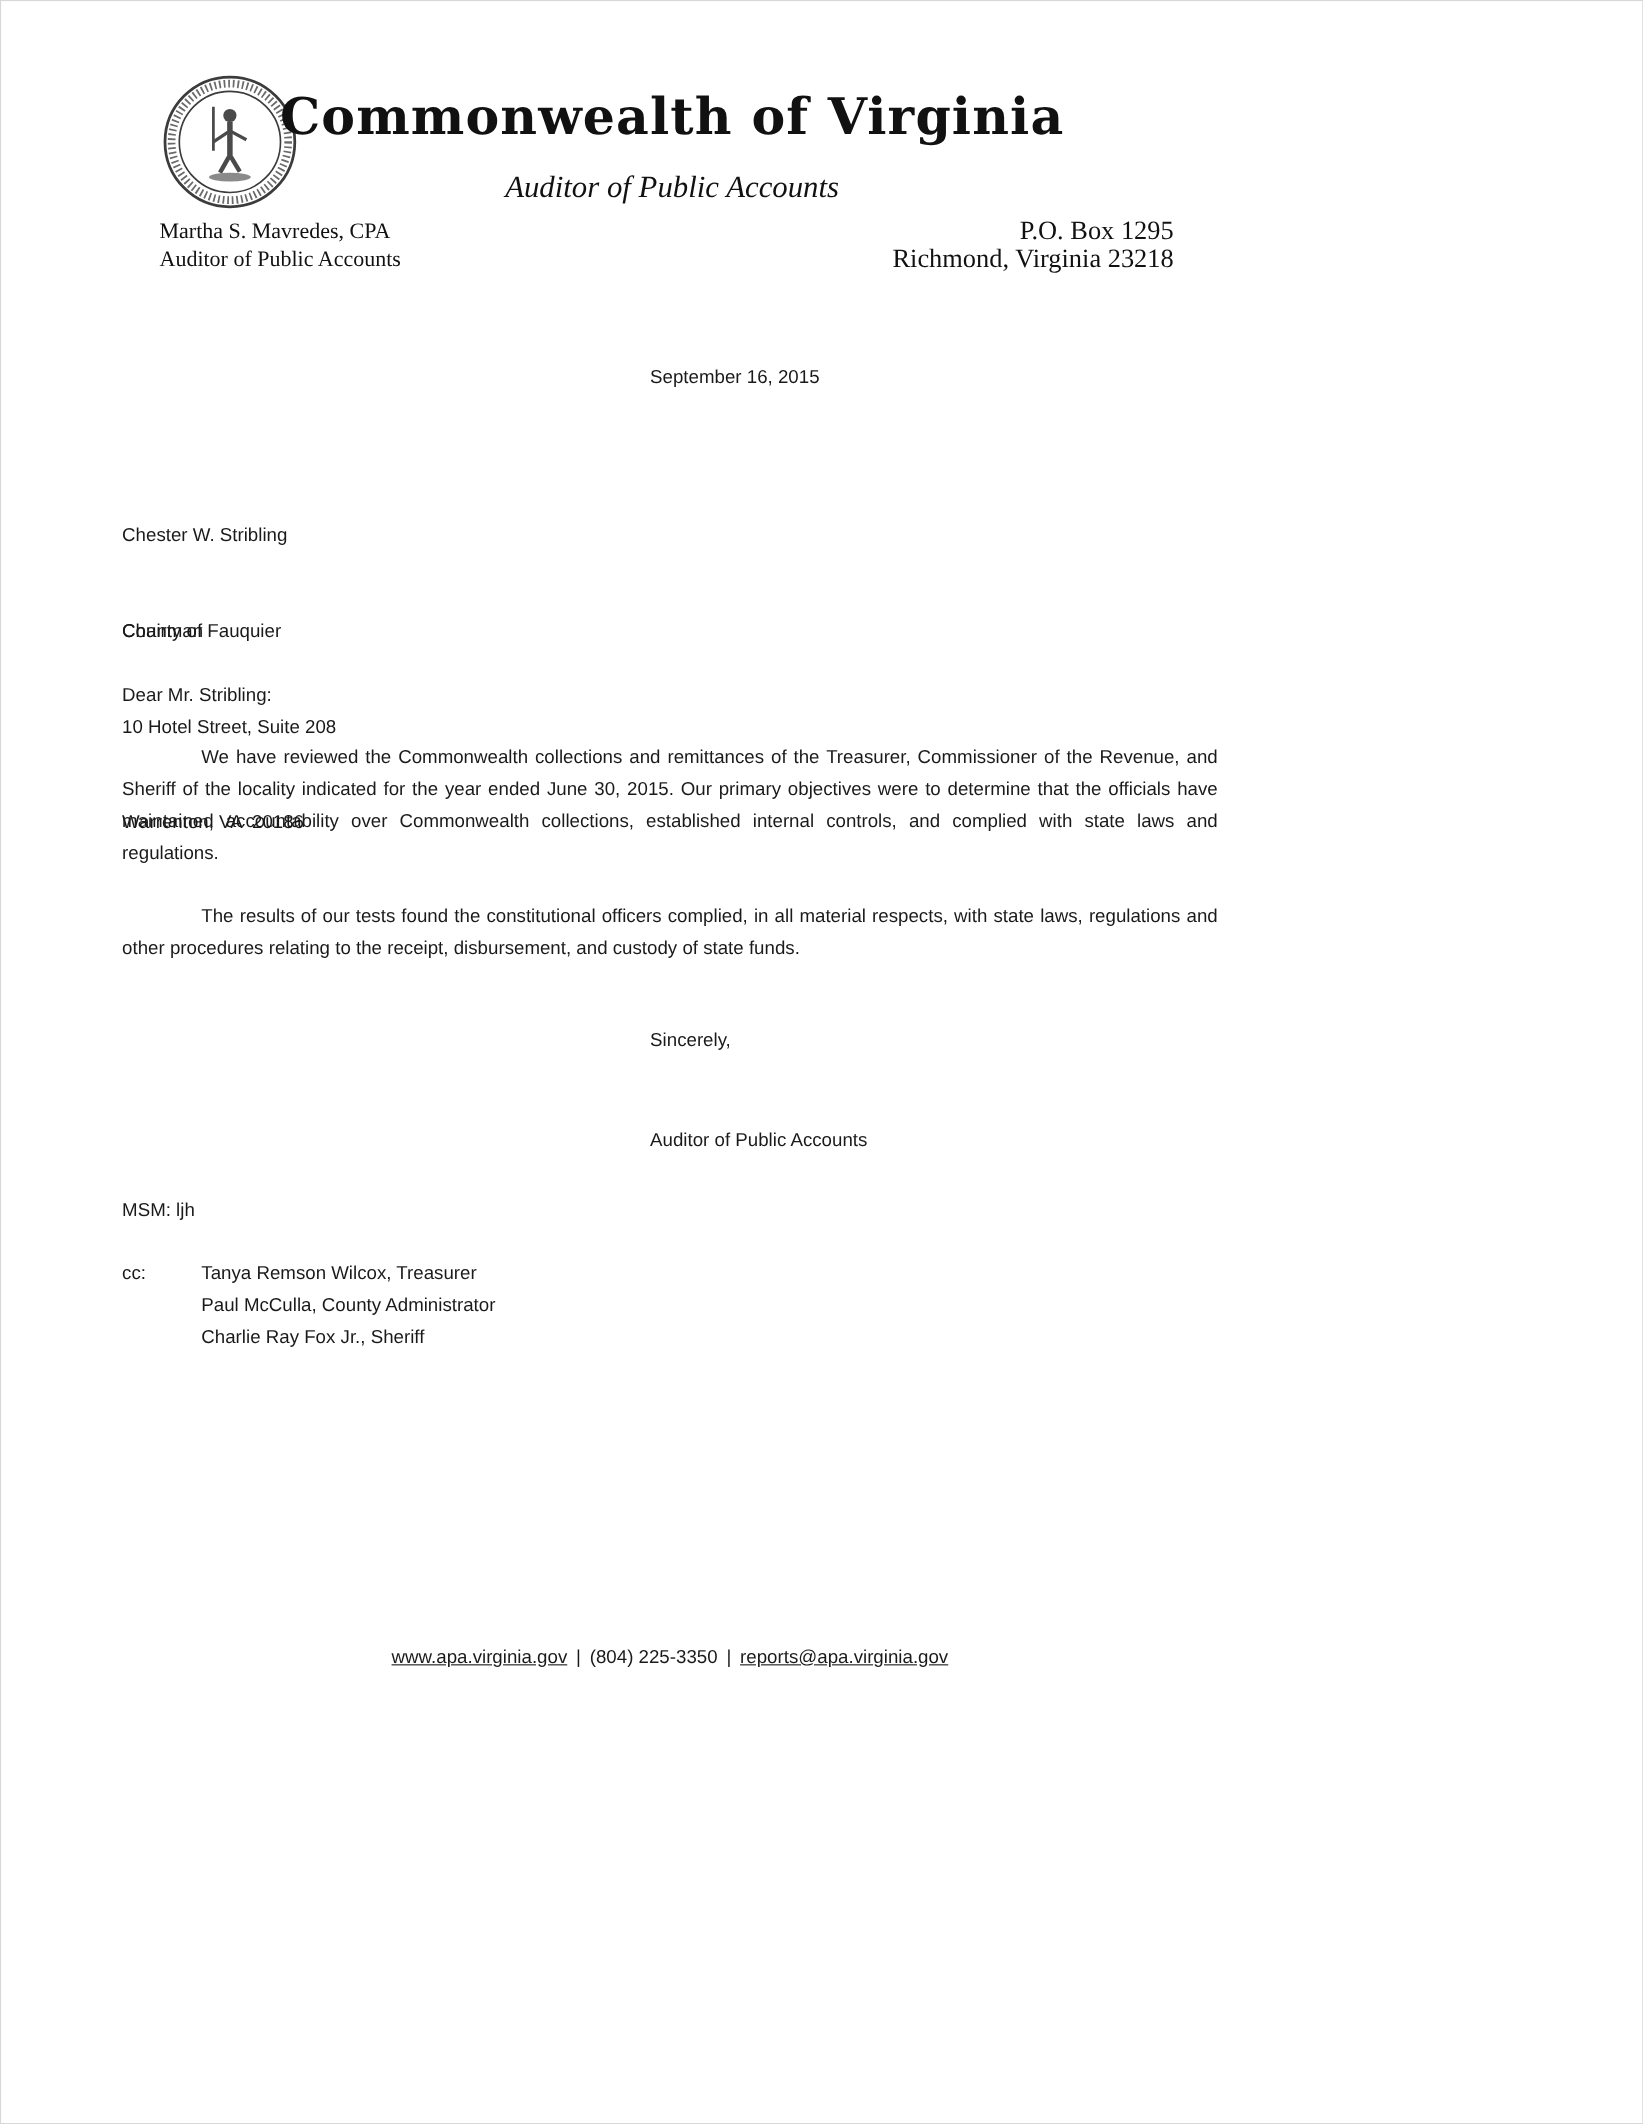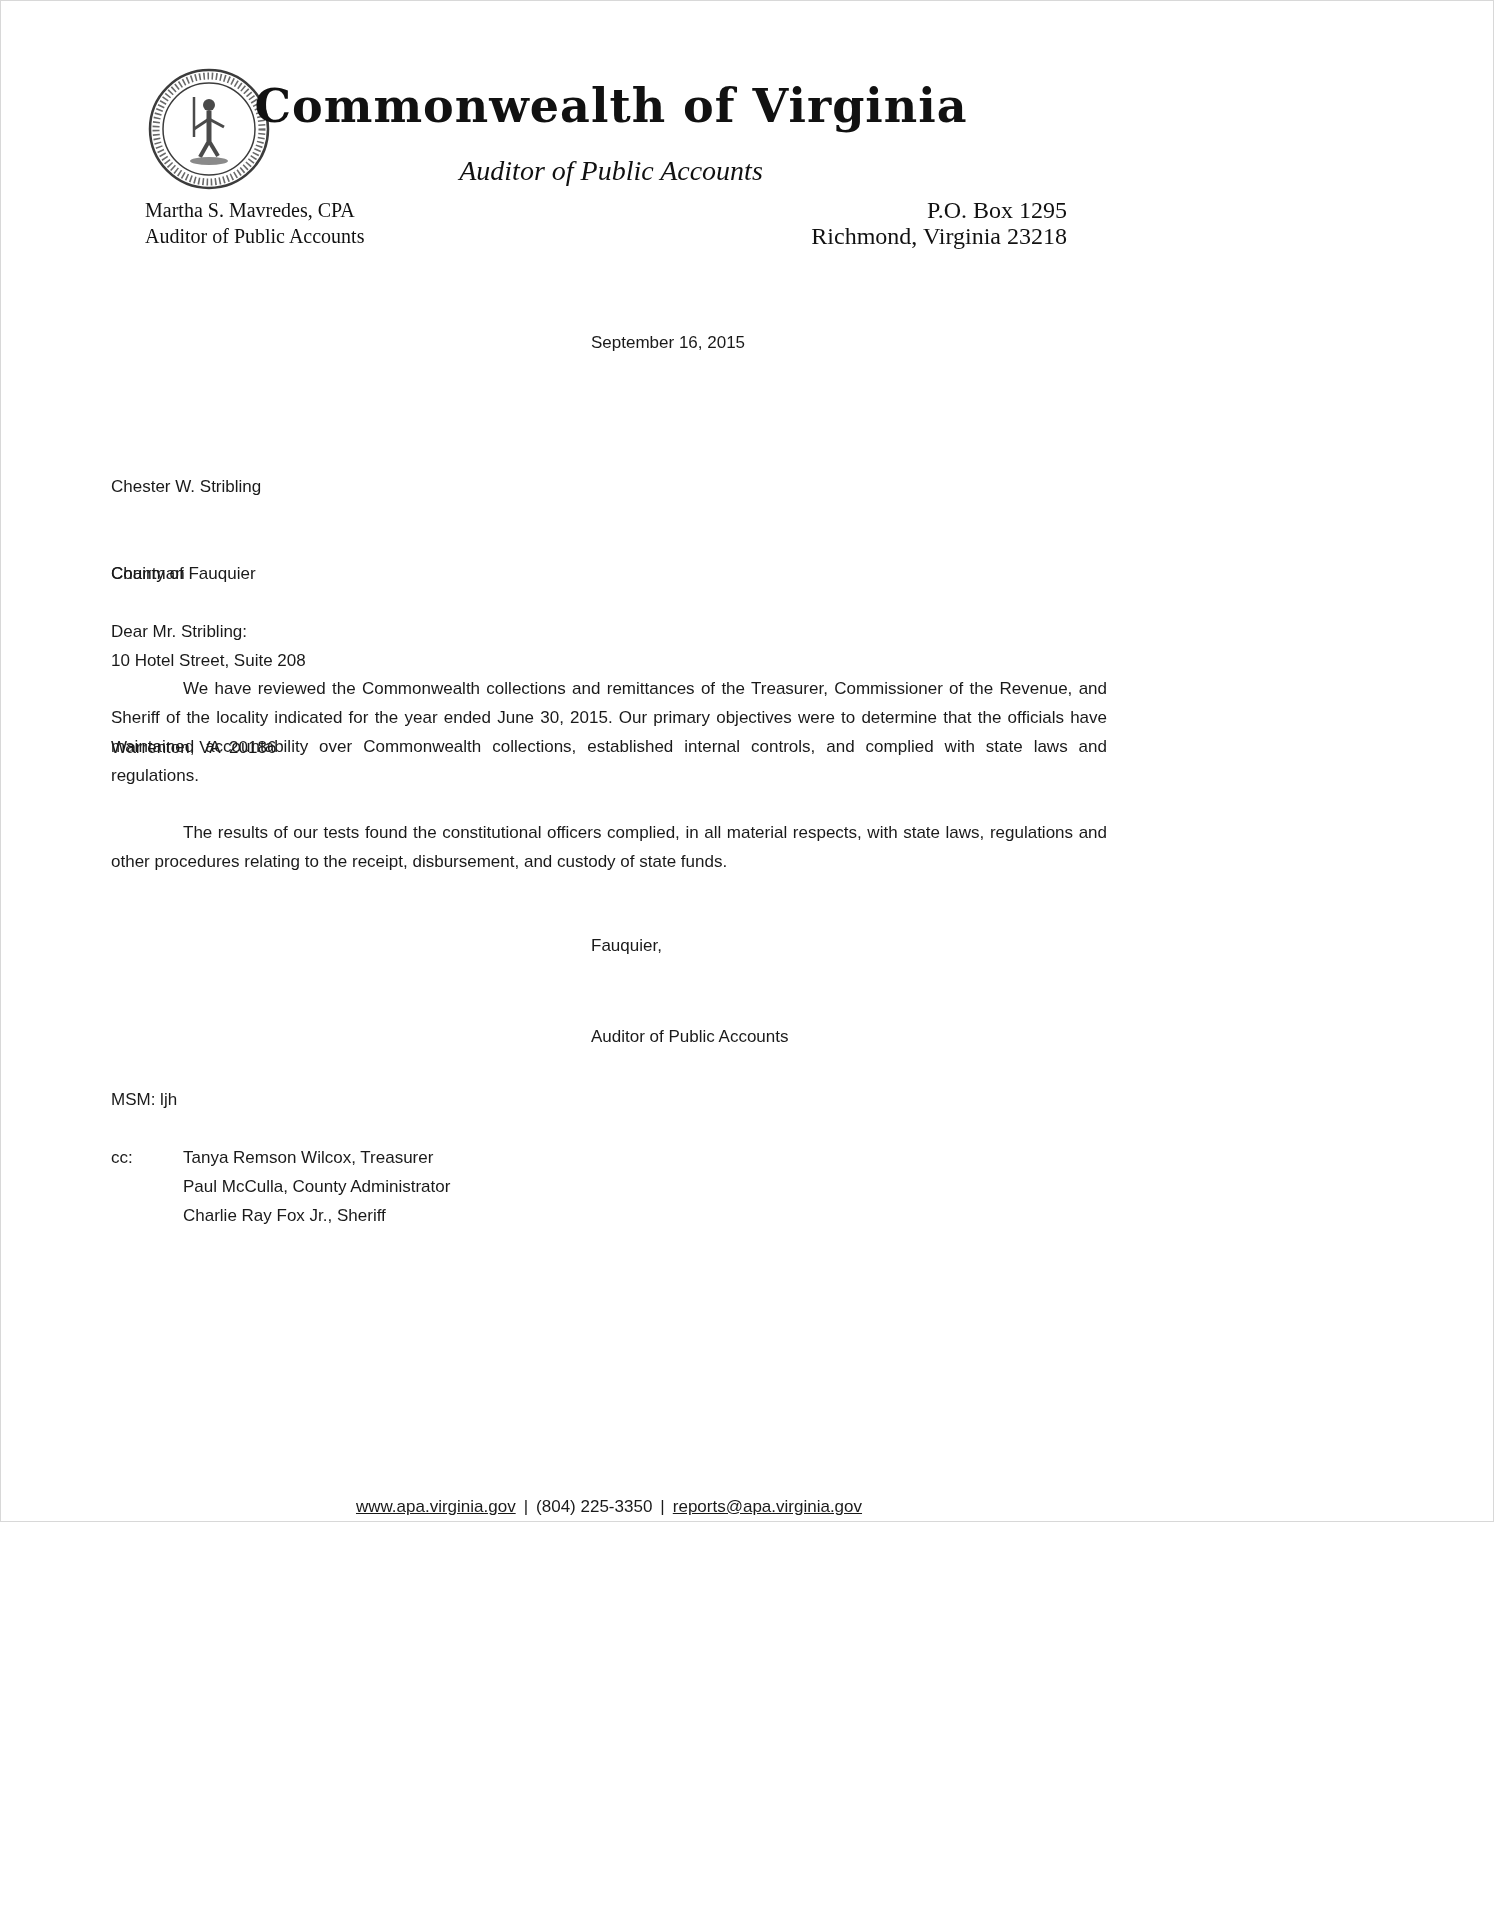--- a/index.html
+++ b/index.html
@@ -3,21 +3,21 @@
 <meta charset="utf-8">
 <style>
   html, body {
     margin: 0;
     padding: 0;
     background: #ffffff;
   }
   .page {
     position: relative;
     width: 1494px;
-    height: 1522px;
+    height: 1931px;
     box-sizing: border-box;
     background: #ffffff;
     border: 1px solid #d8d8d8;
     font-family: "Liberation Sans", sans-serif;
     color: #1a1a1a;
     overflow: hidden;
   }
 
   
   .seal {
@@ -196,21 +196,21 @@
   </div>
 
   <div class="body-text locality-line">County of Fauquier</div>
 
   <div class="body-text salutation-line">Dear Mr. Stribling:</div>
 
   <div class="body-text paragraph paragraph-1">We have reviewed the Commonwealth collections and remittances of the Treasurer, Commissioner of the Revenue, and Sheriff of the locality indicated for the year ended June 30, 2015. Our primary objectives were to determine that the officials have maintained accountability over Commonwealth collections, established internal controls, and complied with state laws and regulations.</div>
 
   <div class="body-text paragraph paragraph-2">The results of our tests found the constitutional officers complied, in all material respects, with state laws, regulations and other procedures relating to the receipt, disbursement, and custody of state funds.</div>
 
-  <div class="body-text closing-line">Fauquier,</div>
+  <div class="body-text closing-line">Sincerely,</div>
 
   <div class="body-text signature-title">Auditor of Public Accounts</div>
 
   <div class="body-text reference-line">MSM: ljh</div>
 
   <div class="body-text cc-block">
     <div class="cc-label">cc:</div>
     <div class="cc-list">
       <div>Tanya Remson Wilcox, Treasurer</div>
       <div>Paul McCulla, County Administrator</div>

